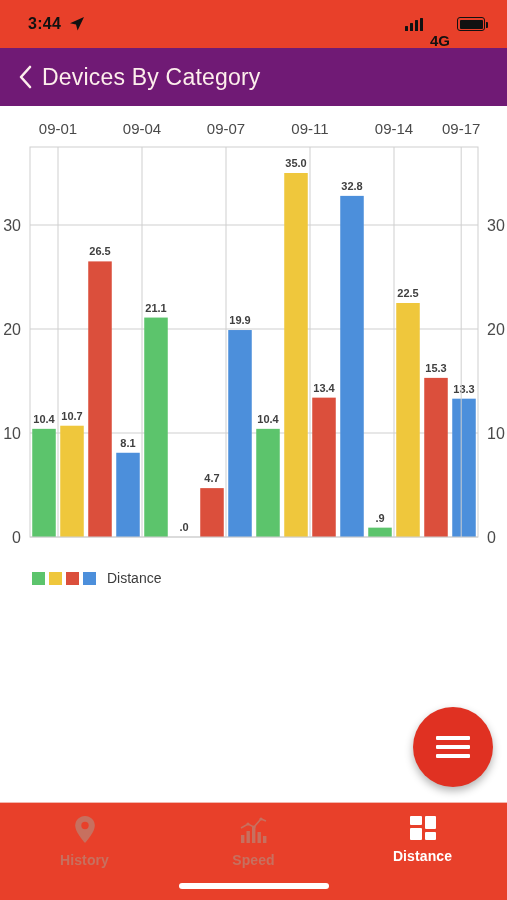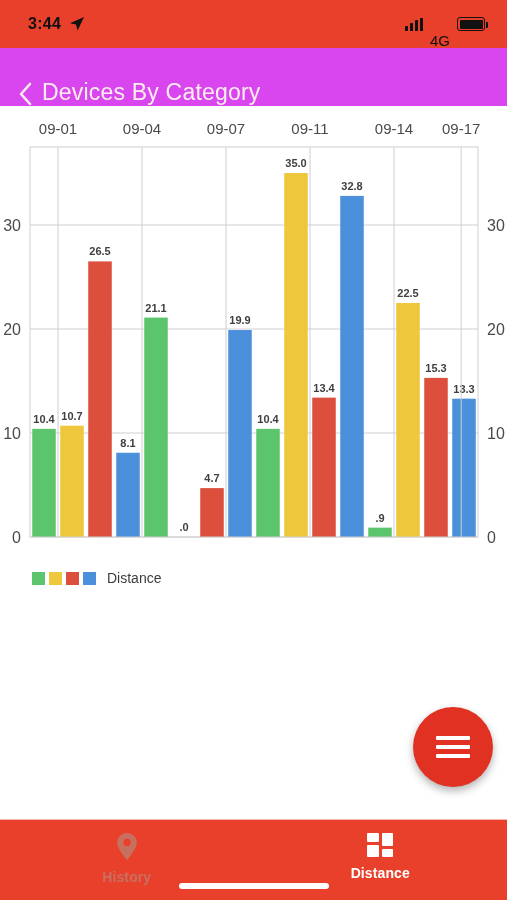--- a/index.html
+++ b/index.html
@@ -25,37 +25,37 @@
     color:#111; font-size:16px; font-weight:700; letter-spacing:.3px;
   }
   .loc-arrow { width:16px; height:16px; display:block; }
   .status-right { display:flex; align-items:center; gap:7px; }
   .signal { display:flex; align-items:flex-end; gap:2px; height:13px; }
   .signal i { width:3px; background:#111; display:block; border-radius:.5px; }
   .signal i:nth-child(1){height:5px;}
   .signal i:nth-child(2){height:8px;}
   .signal i:nth-child(3){height:11px;}
   .signal i:nth-child(4){height:13px;}
-  .net-label { color:#111; font-size:15px; font-weight:400;margin-top:32px; }
+  .net-label { color:#111; font-size:15px; font-weight:700;margin-top:32px; }
   .battery {
     width:28px; height:14px; border:1.5px solid #111; border-radius:3px;
     position:relative; padding:1.5px;
   }
   .battery::after {
     content:""; position:absolute; right:-4px; top:4px;
     width:2.5px; height:6px; background:#111; border-radius:0 1px 1px 0;
   }
   .battery span { display:block; height:100%; background:#111; border-radius:1px; }
 
   
   .nav-bar {
     height:58px;
-    background:#d946ef;
-    display:flex;
-    align-items:flex-end;
+    background:#701a75;
+    display:flex;
+    align-items:center;
     padding:0 18px;
     gap:10px;
   }
   .back-chevron { width:14px; height:24px; flex:none; }
   .nav-title {
     color:#fdeeec; font-size:23px; font-weight:400; letter-spacing:.2px;
   }
 
   
   .chart-wrap {
@@ -90,21 +90,21 @@
     box-shadow:0 4px 9px rgba(0,0,0,.30);
     display:flex; align-items:center; justify-content:center;
     flex-direction:column; gap:5px;
     border:none; cursor:pointer;
   }
   .fab i { display:block; width:34px; height:4px; background:#fff; border-radius:1px; }
 
   
   .tab-bar {
     position:absolute; left:0; right:0; bottom:0;
-    height:81px;
+    height:98px;
     background:#E8402A;
     display:flex;
     padding-top:12px;
     border-top:1px solid #f3b7ae;
   }
   .tab {
     flex:1; display:flex; flex-direction:column; align-items:center;
     gap:7px; cursor:pointer;
   }
   .tab .tab-label { font-size:14px; font-weight:700; letter-spacing:.1px; }
@@ -226,20 +226,34 @@
 <div class="tab-bar">
 
   <div class="tab inactive">
     <svg width="26" height="30" viewBox="0 0 26 30">
       <path d="M13 1 C7.5 1 3.2 5.3 3.2 10.6 C3.2 17.6 13 28 13 28 C13 28 22.8 17.6 22.8 10.6 C22.8 5.3 18.5 1 13 1 Z"></path>
       <circle cx="13" cy="10.5" r="3.7" fill="#E8402A"></circle>
     </svg>
     <span class="tab-label">History</span>
   </div>
 
+  <div class="tab inactive">
+    <svg width="30" height="30" viewBox="0 0 30 30">
+      <rect x="2" y="20" width="3.4" height="8"></rect>
+      <rect x="7.5" y="16" width="3.4" height="12"></rect>
+      <rect x="13" y="11" width="3.4" height="17"></rect>
+      <rect x="18.5" y="17" width="3.4" height="11"></rect>
+      <rect x="24" y="21" width="3.4" height="7"></rect>
+      <path d="M2 13 L9 9 L15 12 L22 4 L27 6" stroke="#C7705F" stroke-width="1.5" fill="none"></path>
+      <circle cx="9" cy="9" r="1.6"></circle>
+        <circle cx="15" cy="12" r="1.6"></circle>
+        <circle cx="22" cy="4" r="1.6"></circle>
+    </svg>
+    <span class="tab-label">Speed</span>
+  </div>
 
   <div class="tab active">
     <svg width="28" height="26" viewBox="0 0 28 26">
       <rect x="1" y="1" width="12" height="9" rx="1"></rect>
       <rect x="16" y="1" width="11" height="13" rx="1"></rect>
       <rect x="1" y="13" width="12" height="12" rx="1"></rect>
       <rect x="16" y="17" width="11" height="8" rx="1"></rect>
     </svg>
     <span class="tab-label">Distance</span>
   </div>

